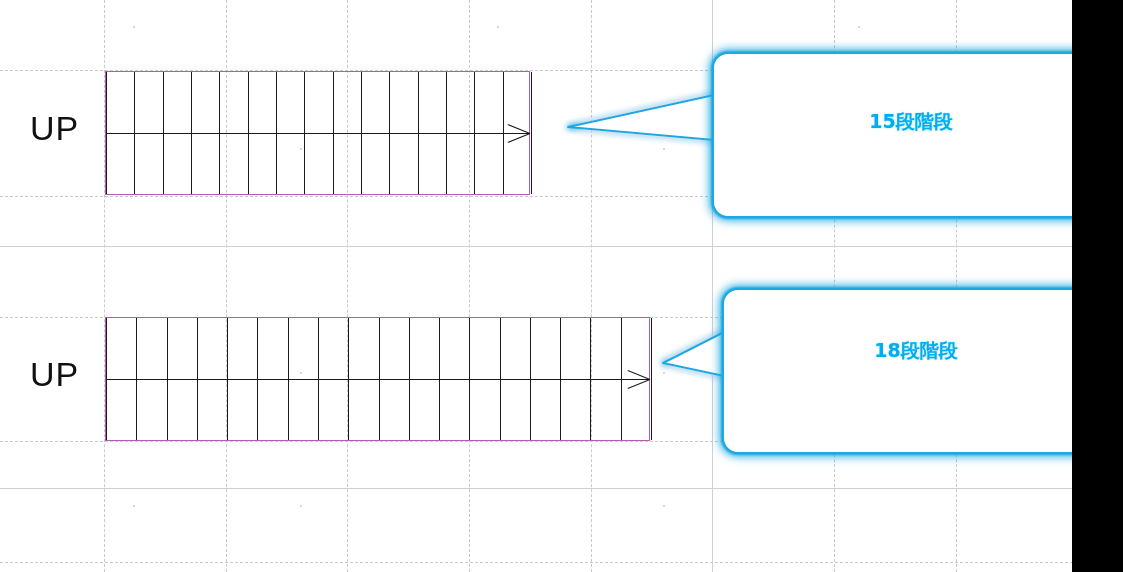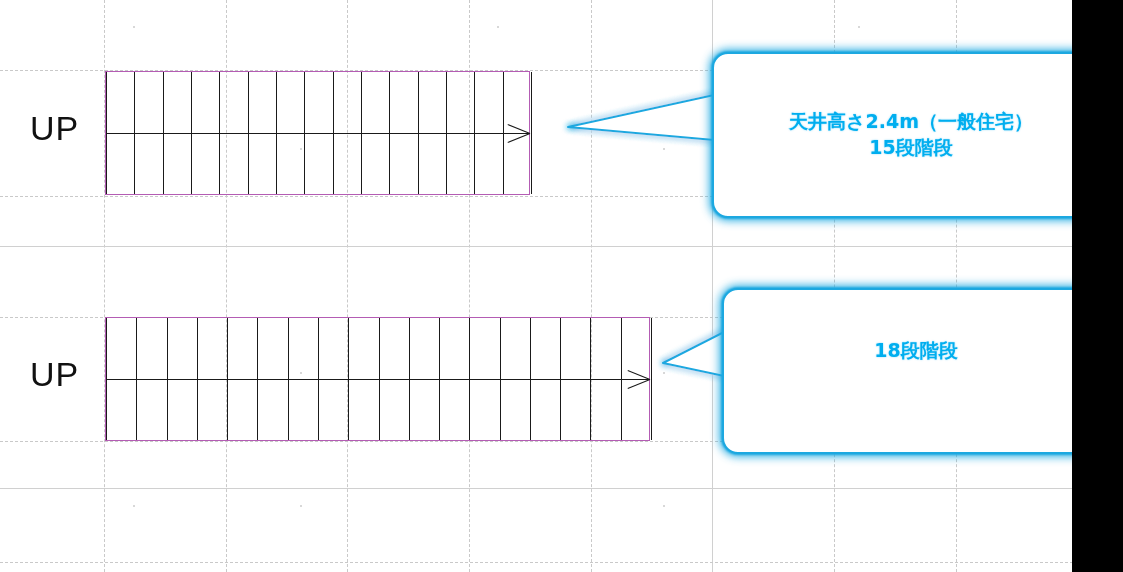--- a/index.html
+++ b/index.html
@@ -147,21 +147,20 @@
                 <feMergeNode in="b"></feMergeNode>
                 <feMergeNode in="b"></feMergeNode>
                 <feMergeNode in="SourceGraphic"></feMergeNode>
               </feMerge>
             </filter>
           </defs>
           <polygon points="714,95 568,127 714,140" fill="#ffffff" stroke="#1CA8E0" stroke-width="2" stroke-linejoin="round" filter="url(#glow0)"></polygon>
         </svg>
         <div class="callout-box" style="left: 712px; top: 52px; width: 398px; height: 166px;"></div>
         <div class="callout-text" style="left: 712px; width: 398px; top: 108px;">
-          <div>天井高さ2.4m（一般住宅）</div>
           <div>15段階段</div>
         </div>
       </div>
       <div class="callout">
         <svg class="callout-tail" width="1123" height="572" style="left: 0px; top: 0px;">
           <defs>
             <filter id="glow1" x="-60%" y="-60%" width="220%" height="220%">
               <feGaussianBlur stdDeviation="3.2" result="b"></feGaussianBlur>
               <feMerge>
                 <feMergeNode in="b"></feMergeNode>

